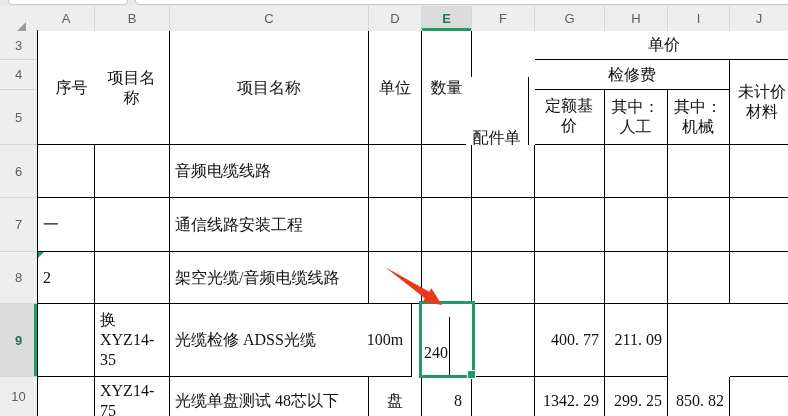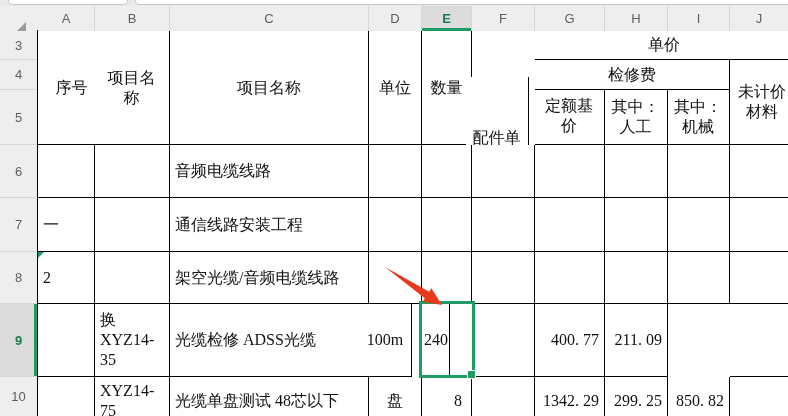--- a/index.html
+++ b/index.html
@@ -137,21 +137,21 @@
   <div class="cell" style="left:567px;top:221px;width:63px;height:52px;"></div>
   <div class="cell" style="left:630px;top:221px;width:62px;height:52px;"></div>
   <div class="cell" style="left:692px;top:221px;width:66px;height:52px;"></div>
 
   <div class="cell" style="left:0;top:273px;width:57px;height:73px;"></div>
   <div class="cell c-left" style="left:57px;top:273px;width:75px;height:73px;">换
 XYZ14-
 35</div>
   <div class="cell c-left" style="left:132px;top:273px;width:199px;height:73px;">光缆检修 ADSS光缆</div>
   <div class="cell c-center" style="left:321px;top:273px;width:53px;height:73px;">100m</div>
-  <div class="cell c-right" style="left:384px;top:273px;width:28px;height:73px;padding-right:1px;">240</div>
+  <div class="cell c-right" style="left:384px;top:286px;width:28px;height:73px;padding-right:1px;">240</div>
   <div class="cell" style="left:434px;top:273px;width:63px;height:73px;"></div>
   <div class="cell c-right" style="left:497px;top:273px;width:70px;height:73px;">400. 77</div>
   <div class="cell c-right" style="left:567px;top:273px;width:63px;height:73px;font-family:Liberation Serif, serif;">211. 09</div>
   <div class="cell" style="left:692px;top:273px;width:66px;height:73px;"></div>
 
   <div class="cell" style="left:0;top:346px;width:57px;height:48px;"></div>
   <div class="cell c-left" style="left:57px;top:346px;width:75px;height:48px;">XYZ14-
 75</div>
   <div class="cell c-left" style="left:132px;top:346px;width:199px;height:48px;">光缆单盘测试 48芯以下</div>
   <div class="cell c-center" style="left:331px;top:346px;width:53px;height:48px;">盘</div>

